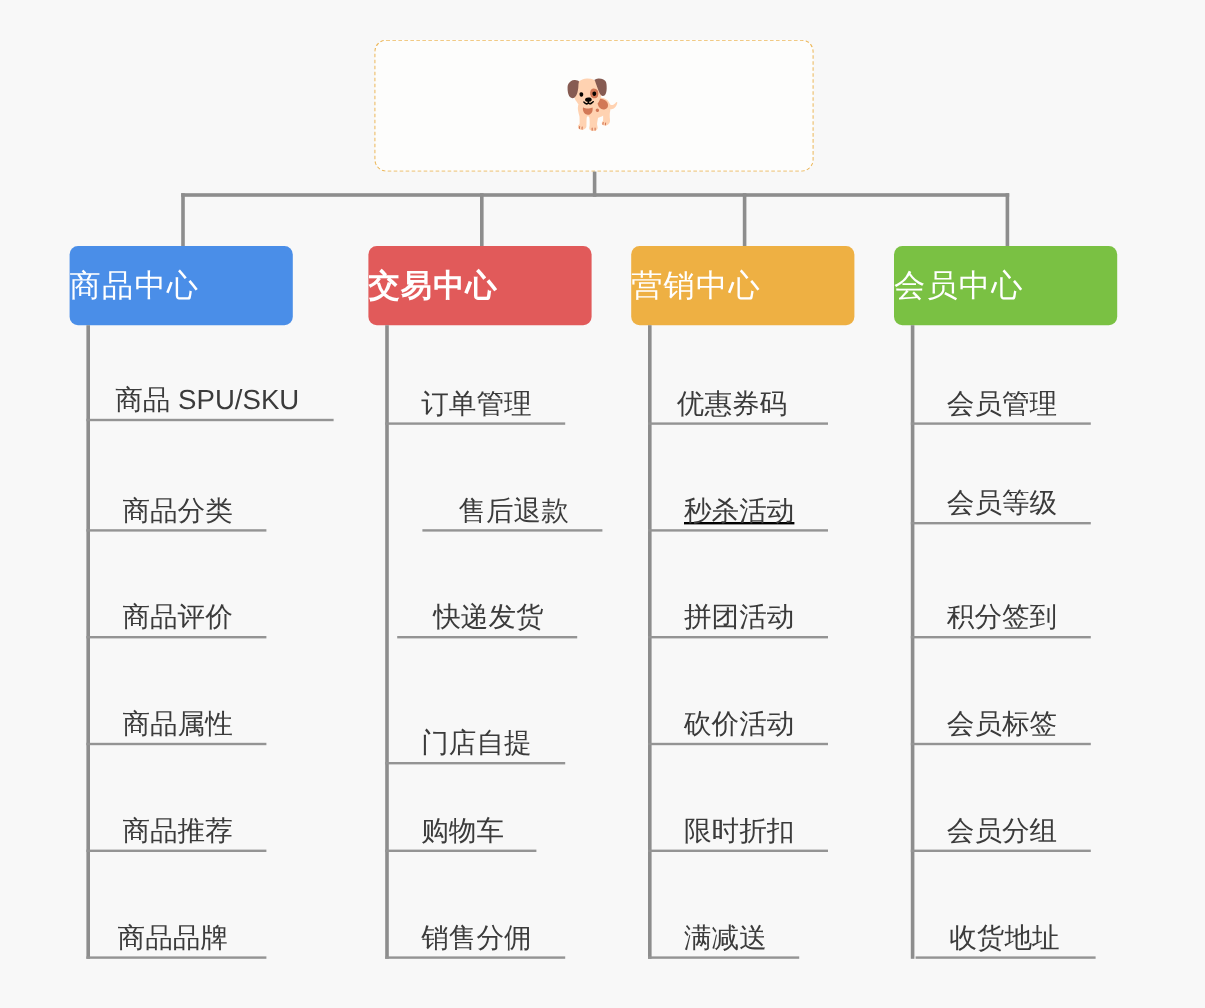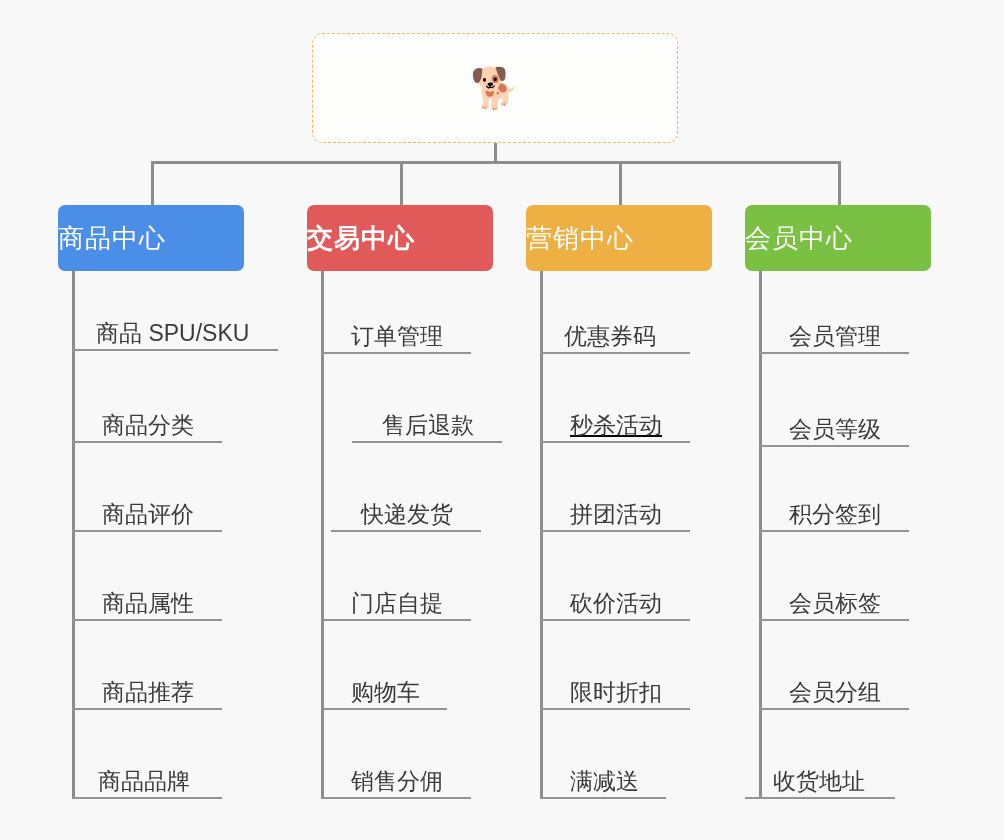--- a/index.html
+++ b/index.html
@@ -146,21 +146,21 @@
       <div class="branch-trunk" style="left: 14px; height: 528px;"></div>
       <div class="leaf" style="left: 14px; top: 109px; width: 150px;">
         <span class="leaf-label">订单管理</span>
       </div>
       <div class="leaf" style="left: 14px; top: 198px; width: 150px; margin-left: 31px;">
         <span class="leaf-label">售后退款</span>
       </div>
       <div class="leaf" style="left: 24px; top: 287px; width: 150px;">
         <span class="leaf-label">快递发货</span>
       </div>
-      <div class="leaf" style="left: 14px; top: 376px; width: 150px;">
+      <div class="leaf" style="left: 14px; top: 392px; width: 150px;">
         <span class="leaf-label">门店自提</span>
       </div>
       <div class="leaf" style="left: 14px; top: 465px; width: 126px;">
         <span class="leaf-label">购物车</span>
       </div>
       <div class="leaf" style="left: 14px; top: 554px; width: 150px;">
         <span class="leaf-label">销售分佣</span>
       </div>
     </div>
     <div class="branch" style="left: 526px; width: 186px;">
@@ -188,29 +188,29 @@
       </div>
     </div>
     <div class="branch" style="left: 745px; width: 186px;">
       <div class="branch-head" style="width: 186px; background: rgb(122, 193, 67);">
         <span>会员中心</span>
       </div>
       <div class="branch-trunk" style="left: 14px; height: 528px;"></div>
       <div class="leaf" style="left: 14px; top: 109px; width: 150px;">
         <span class="leaf-label">会员管理</span>
       </div>
-      <div class="leaf" style="left: 14px; top: 202px; width: 150px;">
+      <div class="leaf" style="left: 14px; top: 192px; width: 150px;">
         <span class="leaf-label">会员等级</span>
       </div>
       <div class="leaf" style="left: 14px; top: 287px; width: 150px;">
         <span class="leaf-label">积分签到</span>
       </div>
       <div class="leaf" style="left: 14px; top: 376px; width: 150px;">
         <span class="leaf-label">会员标签</span>
       </div>
       <div class="leaf" style="left: 14px; top: 465px; width: 150px;">
         <span class="leaf-label">会员分组</span>
       </div>
-      <div class="leaf" style="left: 0; top: 554px; width: 150px; padding-left: 28px;">
+      <div class="leaf" style="left: 18px; top: 554px; width: 150px; padding-left: 28px;">
         <span class="leaf-label">收货地址</span>
       </div>
     </div>
   </div>
 
 </body></html>

